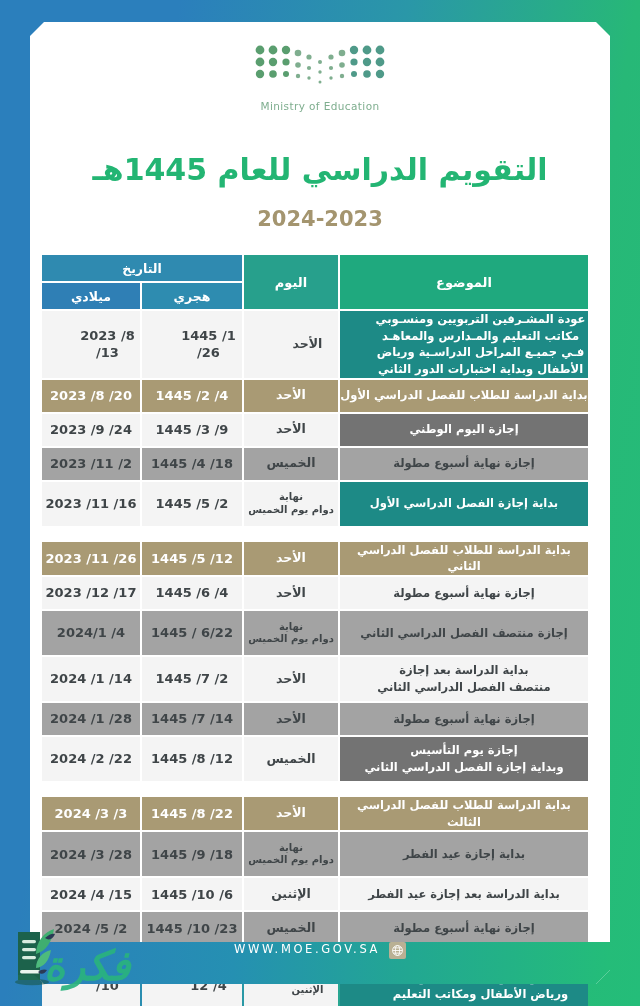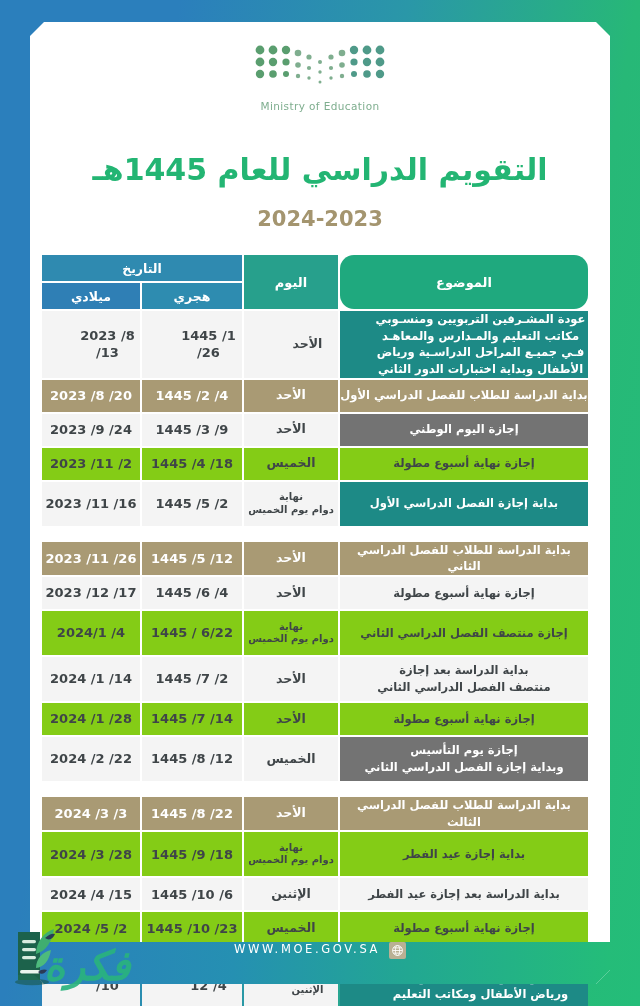--- a/index.html
+++ b/index.html
@@ -124,21 +124,21 @@
   col.c-hijri   { width: 100px; }
   col.c-greg    { width: 98px;  }
 
   
   .hdr-subject, .hdr-day, .hdr-date, .hdr-hijri, .hdr-greg {
     color: #ffffff;
     font-weight: bold;
     font-size: 12.5px;
     height: 20px;
   }
-  .hdr-subject { background: #1fa97e; height: 54px; font-size: 13px; border-radius: 14px; }
+  .hdr-subject { background: #1fa97e; height: 54px; font-size: 13px; }
   .hdr-day     { background: #27a08c; height: 54px; font-size: 13px; }
   .hdr-date    { background: #2f8ab0; }
   .hdr-hijri   { background: #2e8cb0; }
   .hdr-greg    { background: #2f7fb5; }
 
   
   tr.spacer td { height: 12px; background: transparent; padding: 0; }
 
   
   .cell {
@@ -153,21 +153,21 @@
   .cell.mid  { height: 44px; }
 
   .date-cell { font-size: 13px; color: #3f4548; direction: ltr; }
   .day-cell  { font-size: 12.5px; }
   .day-cell.small { font-size: 10px; line-height: 1.25; }
 
   .subject-cell { font-size: 11.5px; line-height: 1.45; padding: 4px 8px; }
 
   
   .bg-white  { background: #f4f4f4; }
-  .bg-mint   { background: #84cc16; }
+  .bg-mint   { background: #a3a3a3; }
   .bg-tan    { background: #a99a74; color: #ffffff; }
   .bg-teal   { background: #1d8a86; color: #ffffff; }
   .bg-green  { background: #737373; color: #ffffff; }
 
   
   .footer-bar {
     position: absolute;
     left: 30px;
     right: 30px;
     bottom: 22px;

